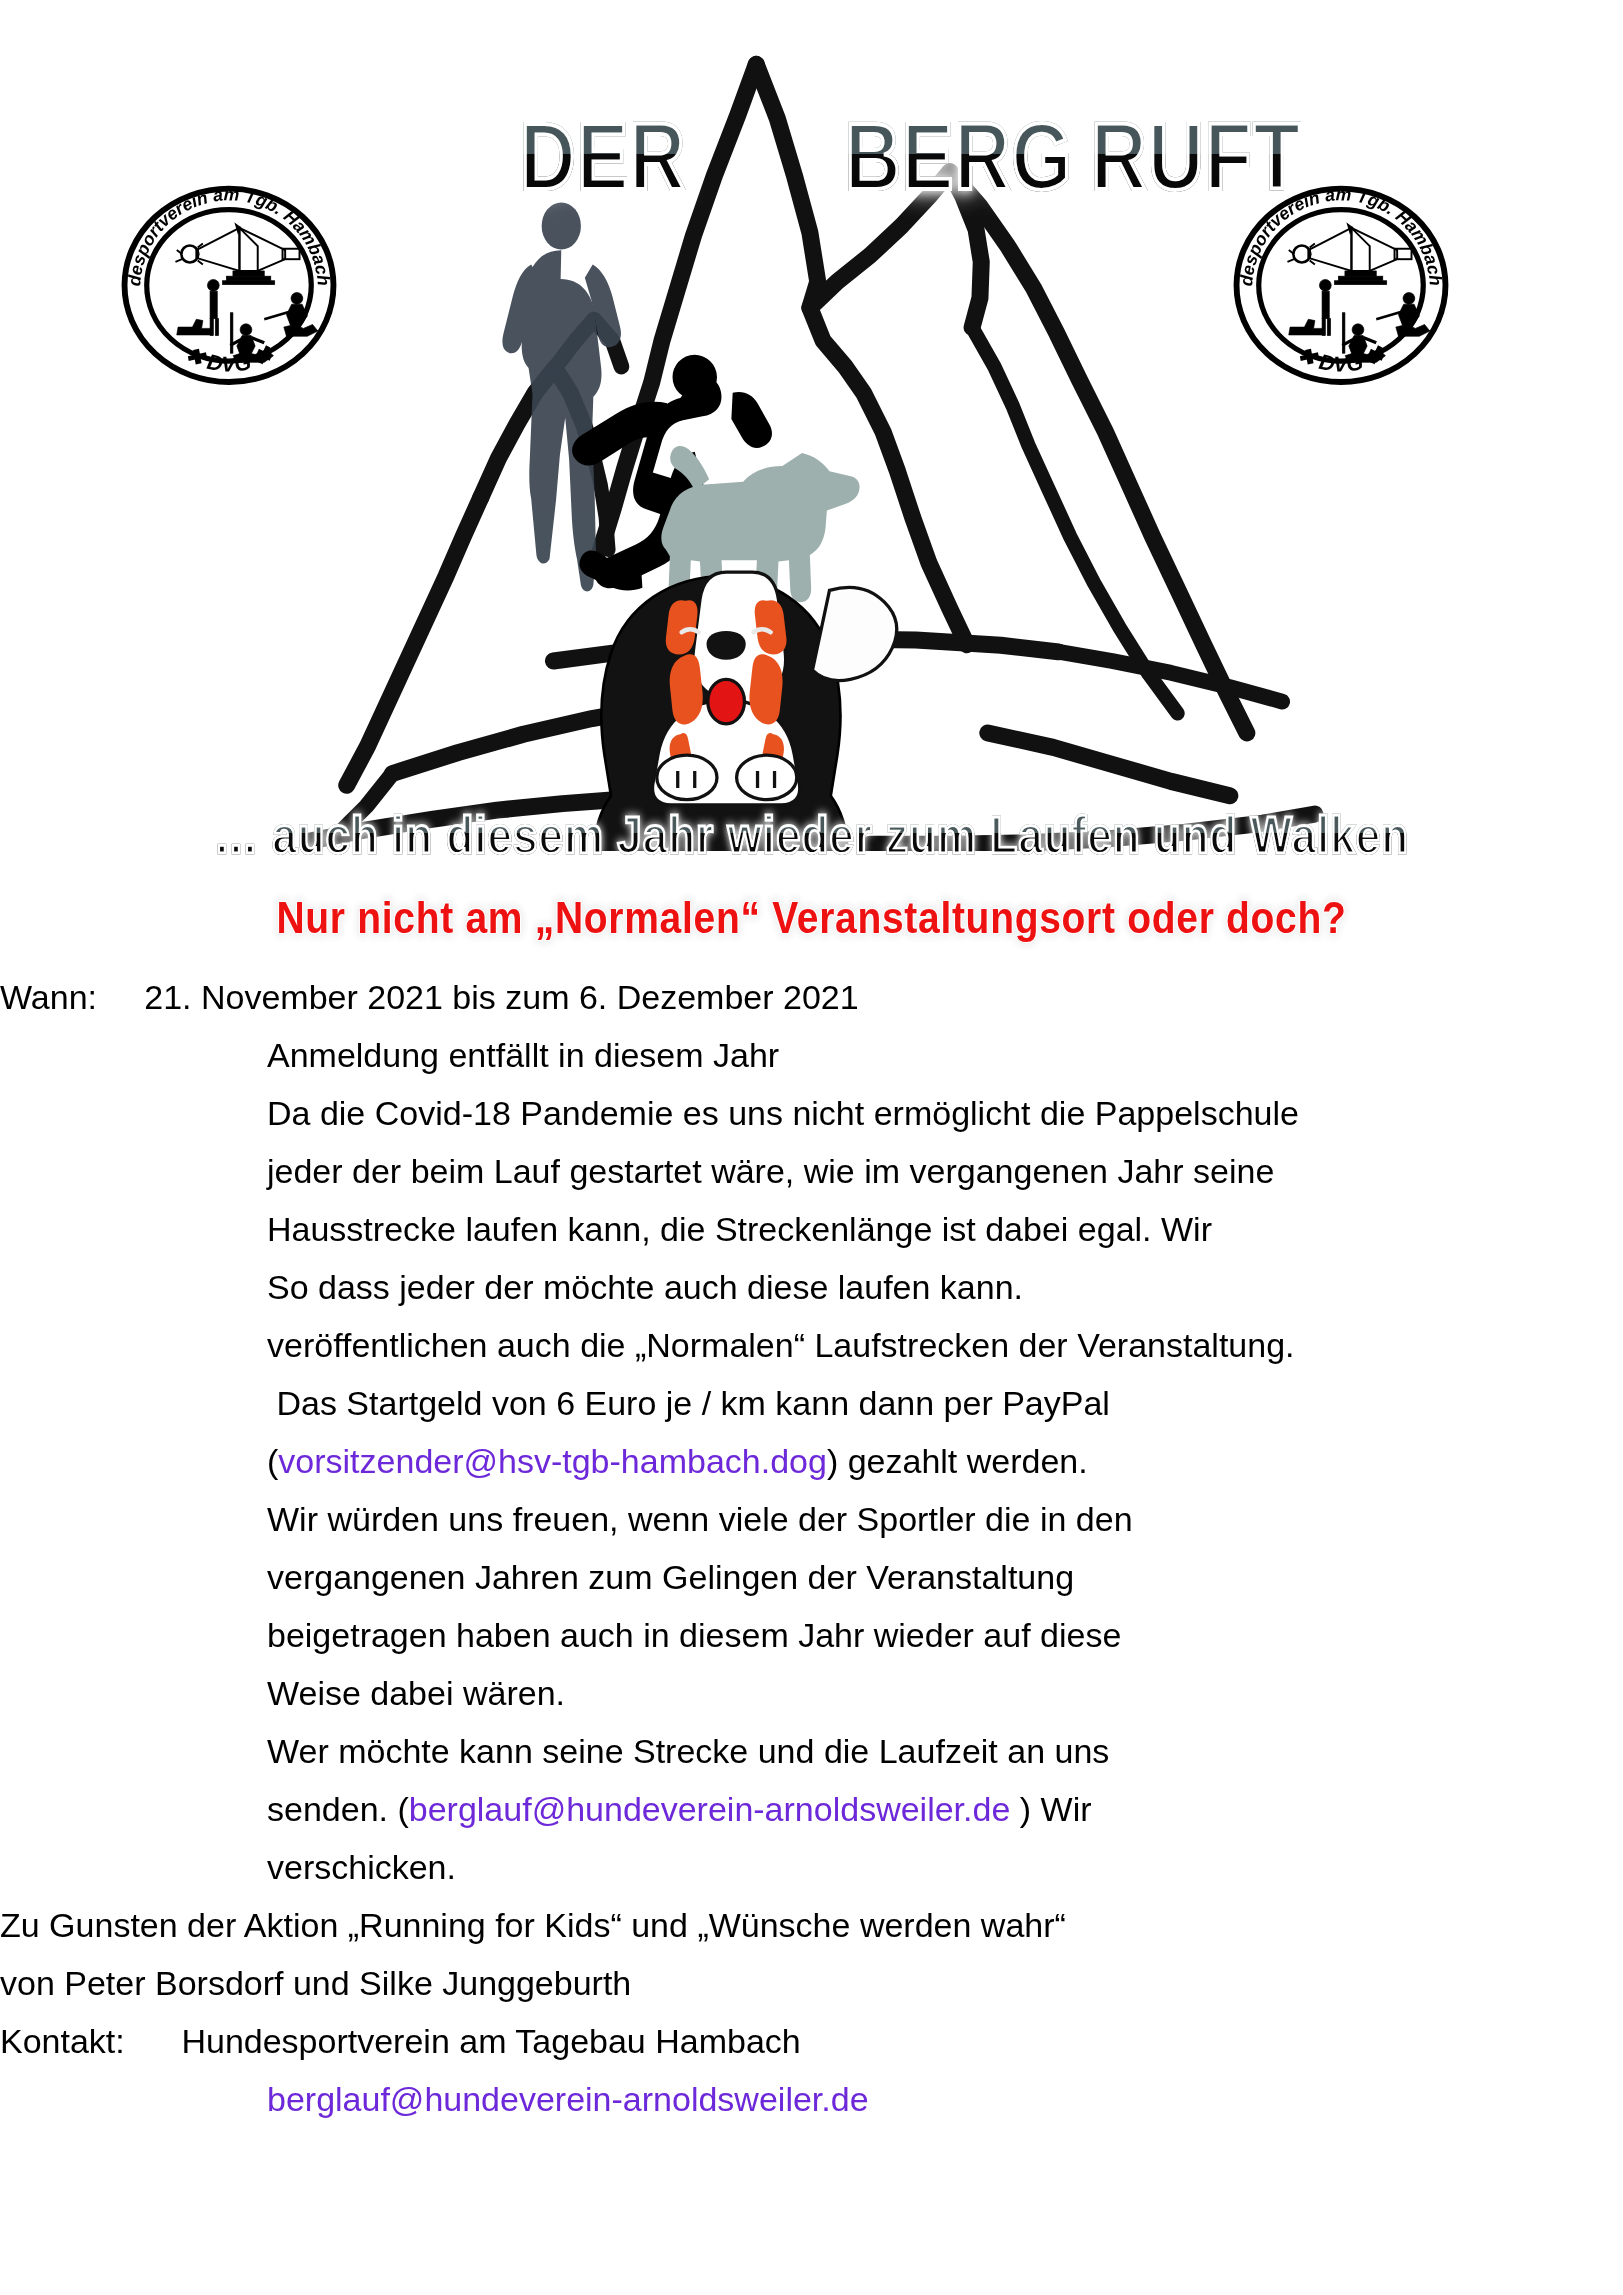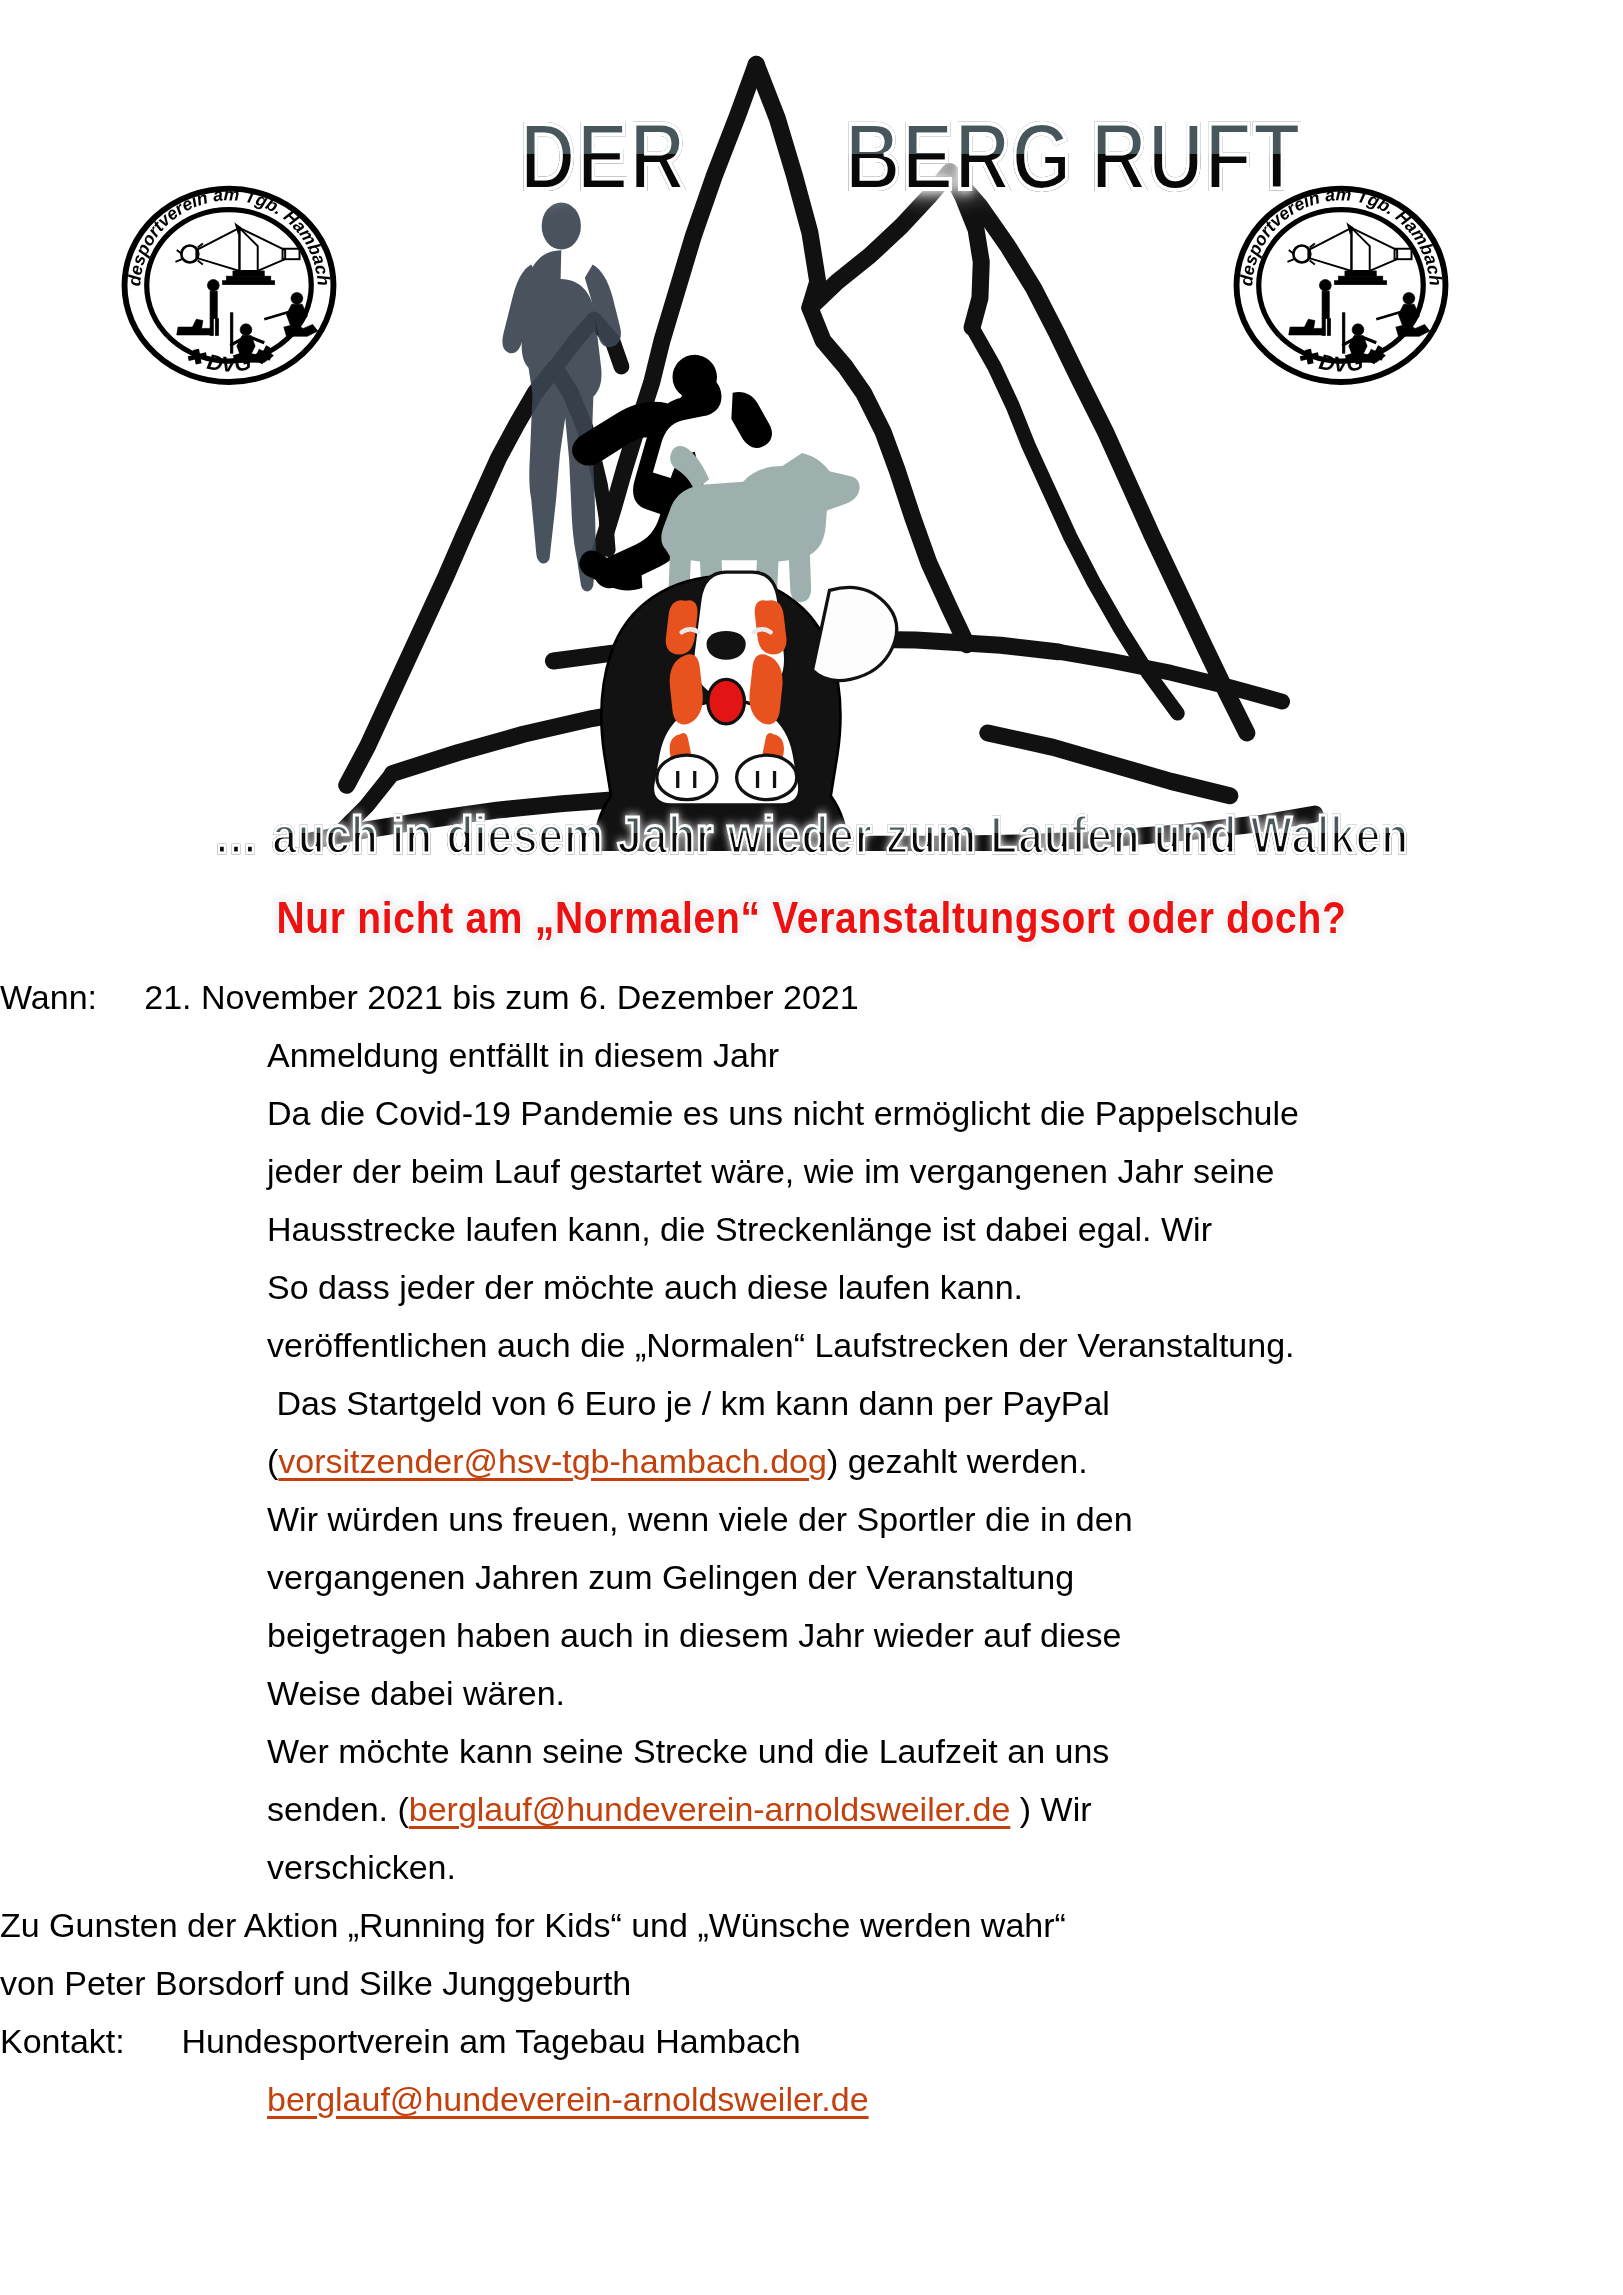--- a/index.html
+++ b/index.html
@@ -75,21 +75,21 @@
     position:absolute;left:0;top:968px;width:1623px;
     font-family:"Liberation Sans", sans-serif;
     font-size:34px;
     line-height:58px;
     color:#000;
     font-weight:400;
   }
   .ln{white-space:pre;display:block;}
   .ind0{}
   .ind1{padding-left:267px;}
-  .mail{color:#c2410c;text-decoration:underline;text-decoration-thickness:2.6px;text-underline-offset:4.6px;}
+  .mail{color:#6d28d9;text-decoration-thickness:2.6px;text-underline-offset:4.6px;}
 </style>
 </head>
 <body>
 
 <div class="page">
 
   <div class="hero">
     <svg class="hero-svg" viewBox="0 0 2481 1300" xmlns="http://www.w3.org/2000/svg">
 
       <g fill="none" stroke="#111111" stroke-linecap="round" stroke-linejoin="round">
@@ -304,21 +304,21 @@
       </svg>
     </div>
   </div>
 
   <div class="sub1">… auch in diesem Jahr wieder zum Laufen und Walken</div>
   <div class="sub2">Nur nicht am „Normalen“ Veranstaltungsort oder doch?</div>
 
   <div class="body-block" id="body-block">
       <div class="ln ind0"><span>Wann:     21. November 2021 bis zum 6. Dezember 2021</span></div>
       <div class="ln ind1"><span>Anmeldung entfällt in diesem Jahr</span></div>
-      <div class="ln ind1"><span>Da die Covid-19 Pandemie es uns nicht ermöglicht die Pappelschule</span></div>
+      <div class="ln ind1"><span>Da die Covid-18 Pandemie es uns nicht ermöglicht die Pappelschule</span></div>
       <div class="ln ind1"><span>jeder der beim Lauf gestartet wäre, wie im vergangenen Jahr seine</span></div>
       <div class="ln ind1"><span>Hausstrecke laufen kann, die Streckenlänge ist dabei egal. Wir</span></div>
       <div class="ln ind1"><span>So dass jeder der möchte auch diese laufen kann.</span></div>
       <div class="ln ind1"><span>veröffentlichen auch die „Normalen“ Laufstrecken der Veranstaltung.</span></div>
       <div class="ln ind1"><span> Das Startgeld von 6 Euro je / km kann dann per PayPal</span></div>
       <div class="ln ind1"><span>(</span><span class="mail">vorsitzender@hsv-tgb-hambach.dog</span><span>) gezahlt werden.</span></div>
       <div class="ln ind1"><span>Wir würden uns freuen, wenn viele der Sportler die in den</span></div>
       <div class="ln ind1"><span>vergangenen Jahren zum Gelingen der Veranstaltung</span></div>
       <div class="ln ind1"><span>beigetragen haben auch in diesem Jahr wieder auf diese</span></div>
       <div class="ln ind1"><span>Weise dabei wären.</span></div>

